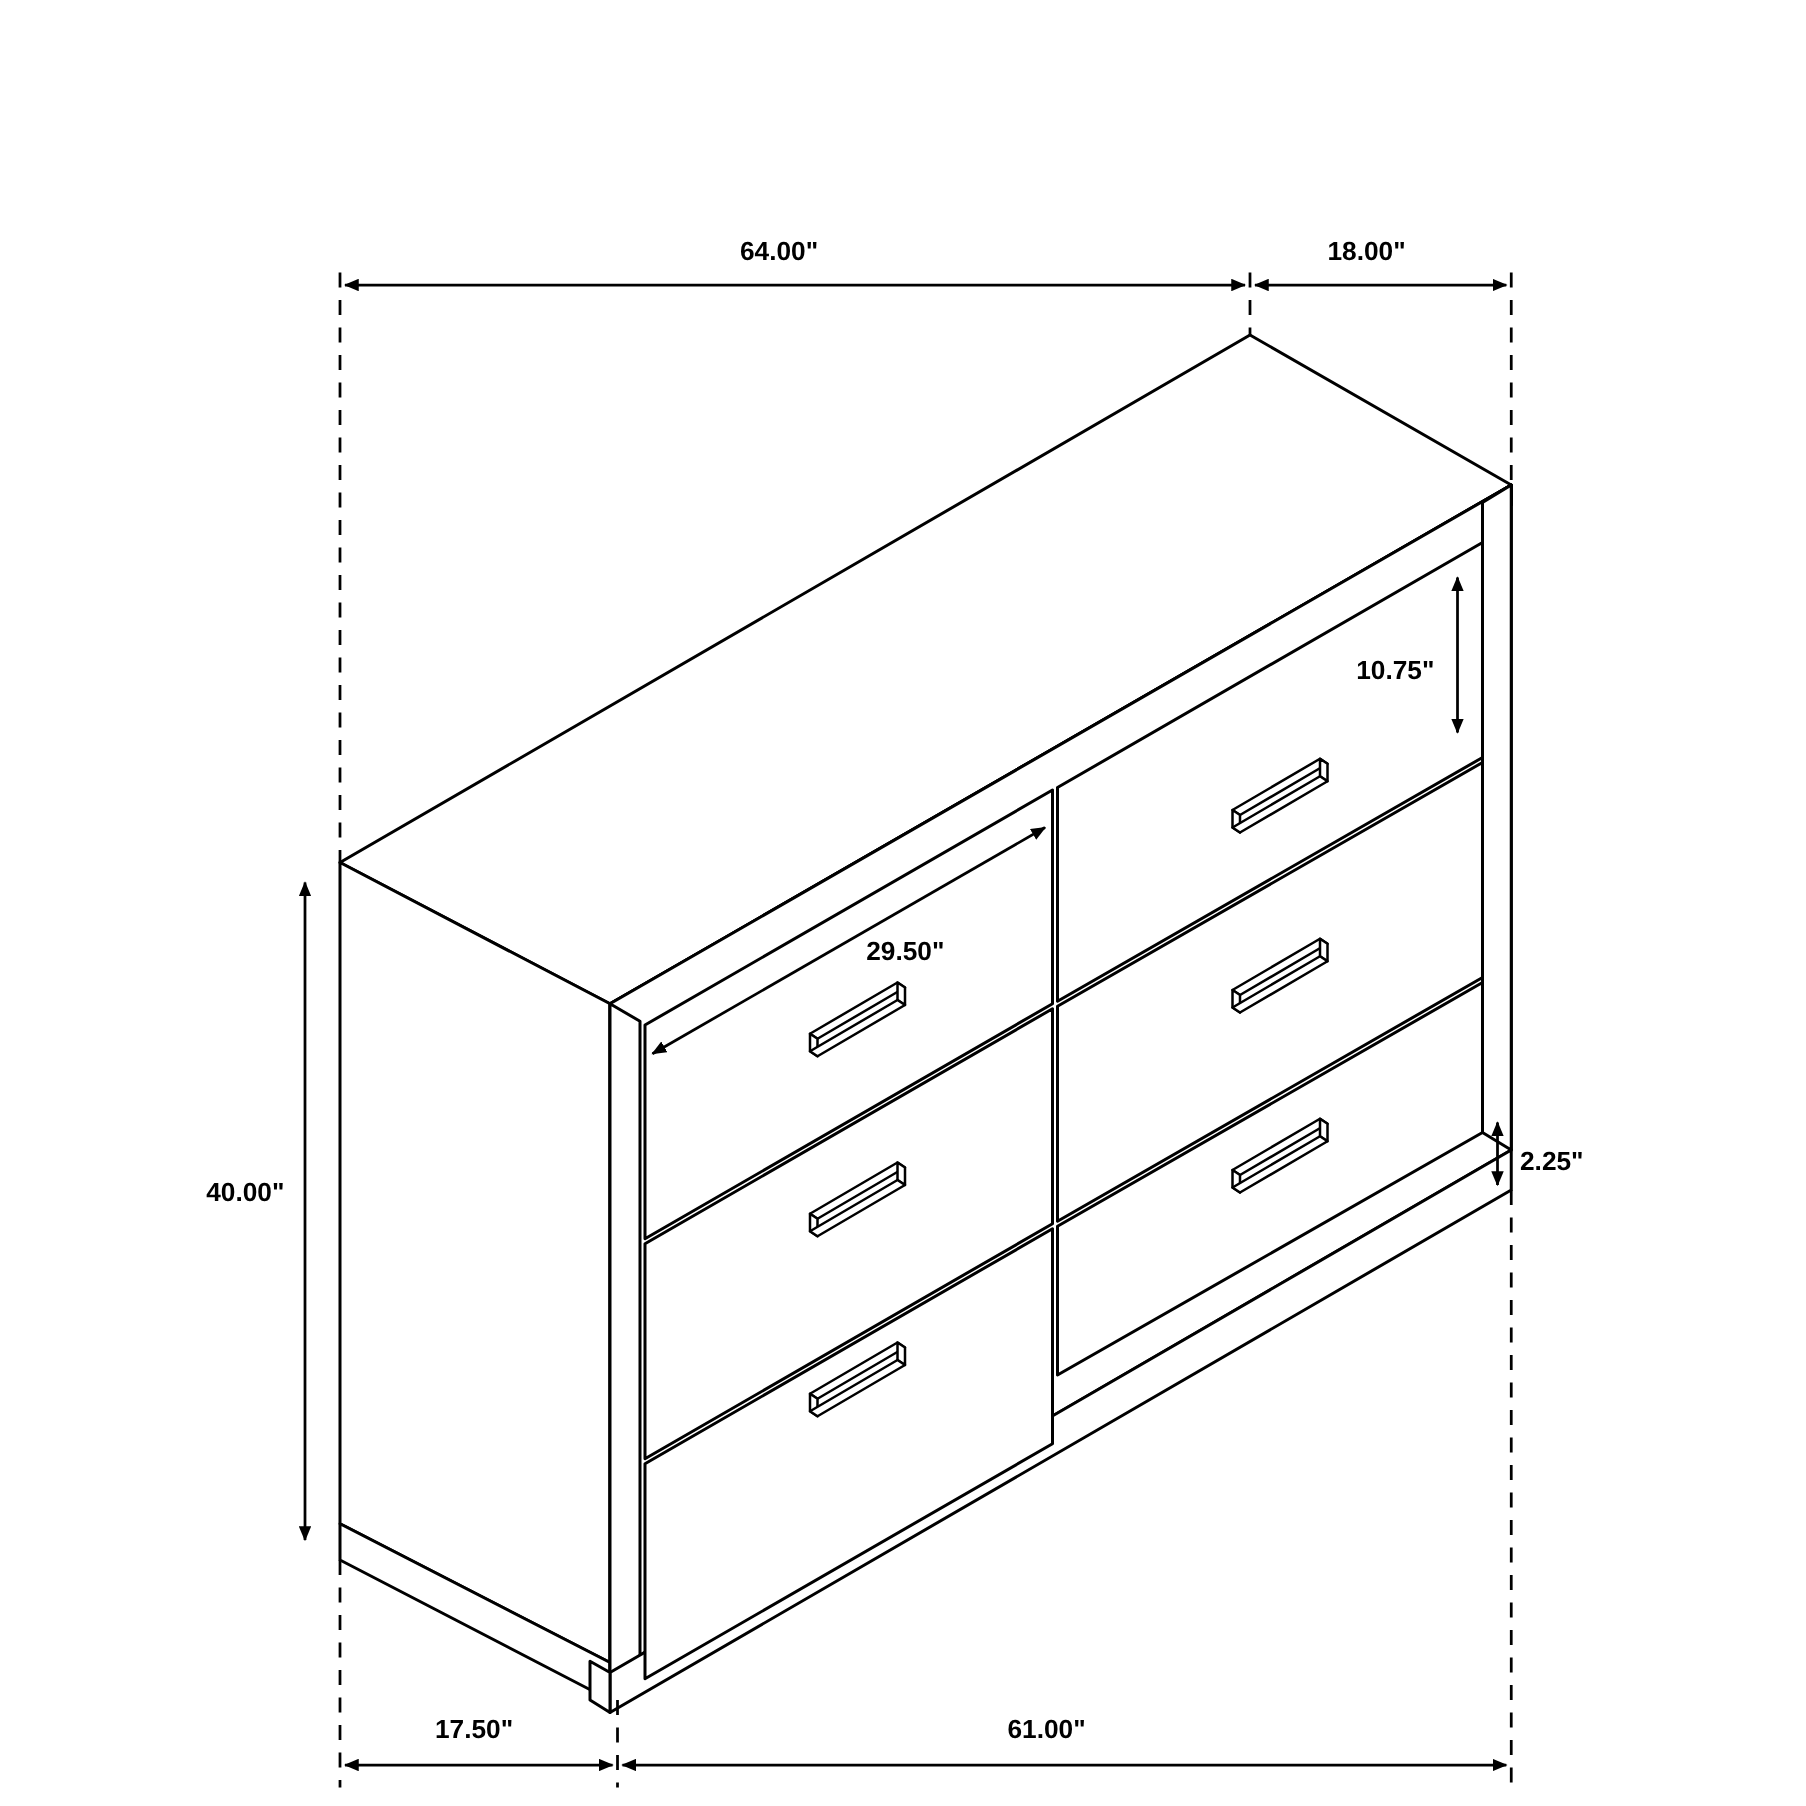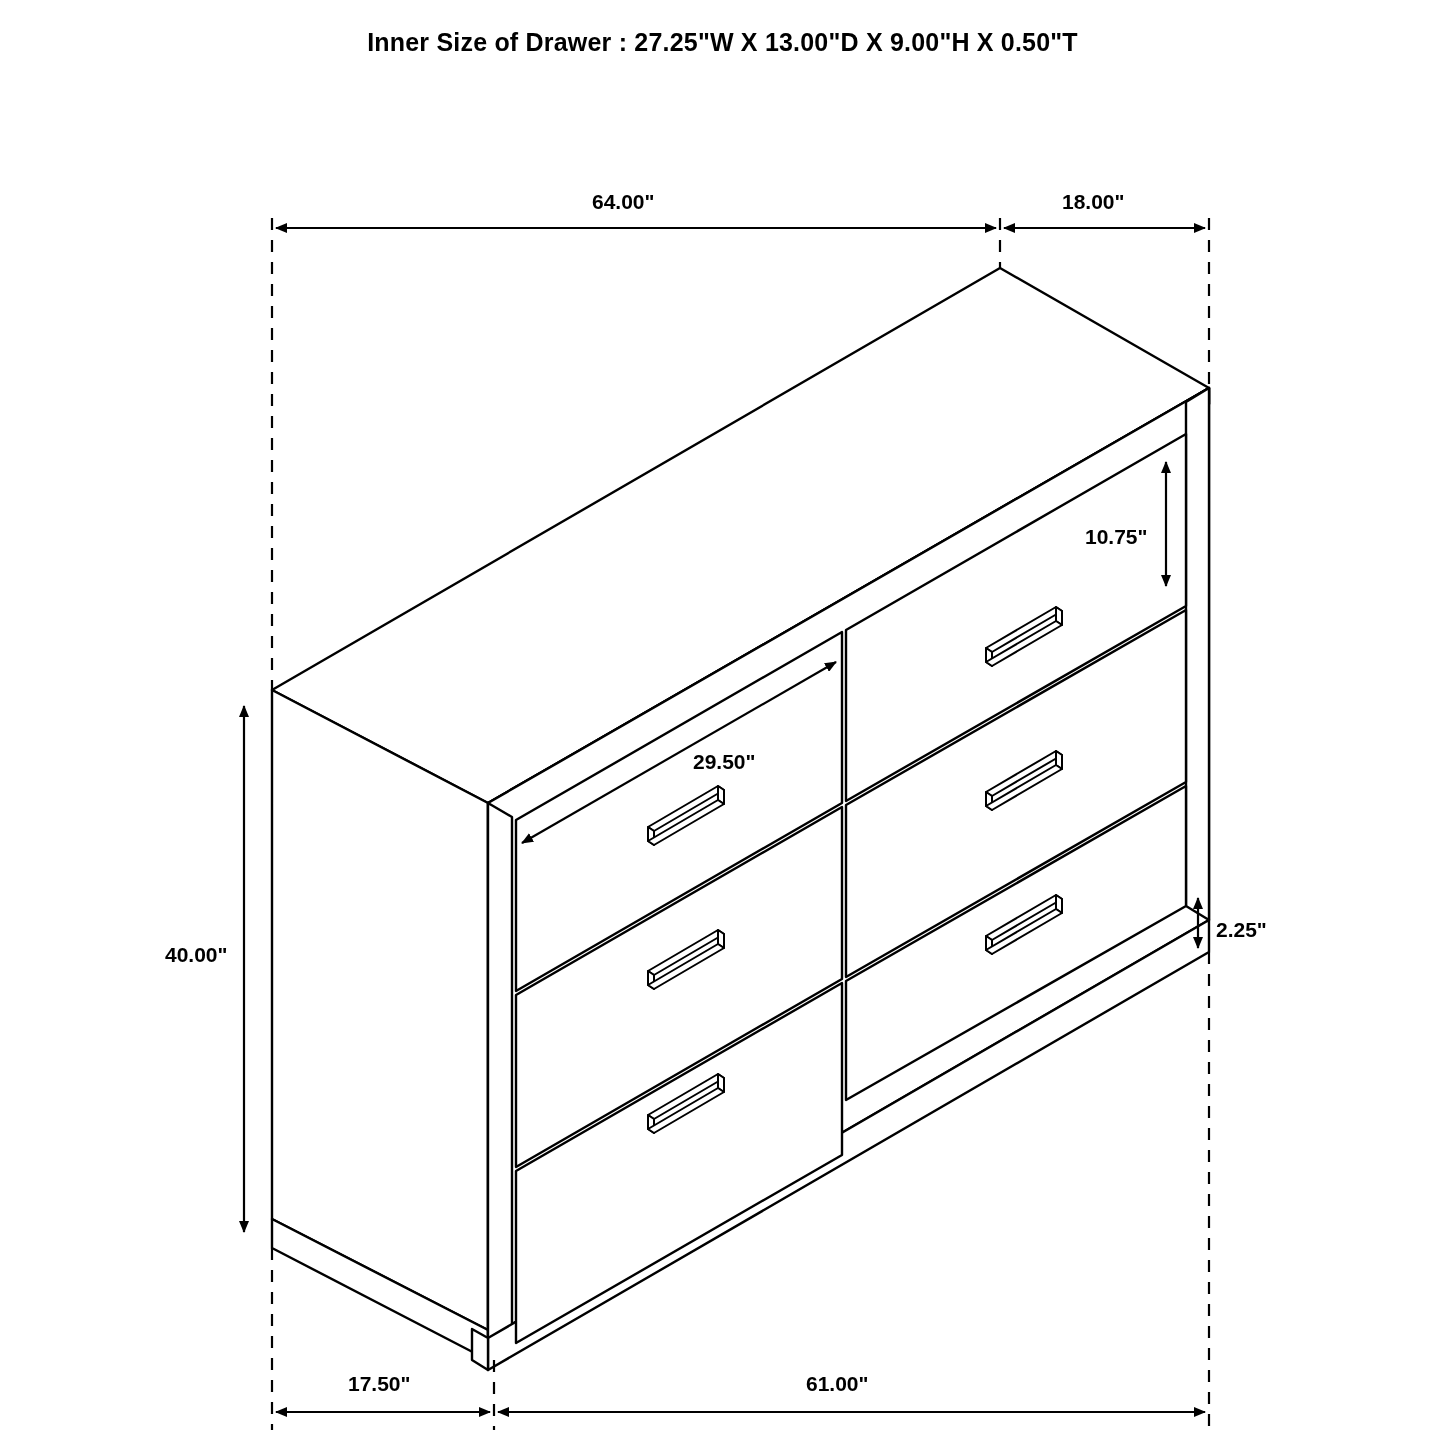--- a/index.html
+++ b/index.html
@@ -41,21 +41,20 @@
     font-weight: bold;
     color: #000;
     white-space: nowrap;
   }
 </style>
 </head>
 <body>
 
 <div id="stage">
 
-  <div id="title">Inner Size of Drawer : 27.25"W X 13.00"D X 9.00"H X 0.50"T</div>
 
   <svg id="drawing" width="1445" height="1445" viewBox="0 0 1445 1445">
 
     <defs>
       <marker id="arrEnd" markerWidth="12" markerHeight="10" refX="11" refY="5" orient="auto" markerUnits="userSpaceOnUse">
         <path d="M0,0 L12,5 L0,10 z" fill="#000"></path>
       </marker>
       <marker id="arrStart" markerWidth="12" markerHeight="10" refX="1" refY="5" orient="auto" markerUnits="userSpaceOnUse">
         <path d="M12,0 L0,5 L12,10 z" fill="#000"></path>
       </marker>

